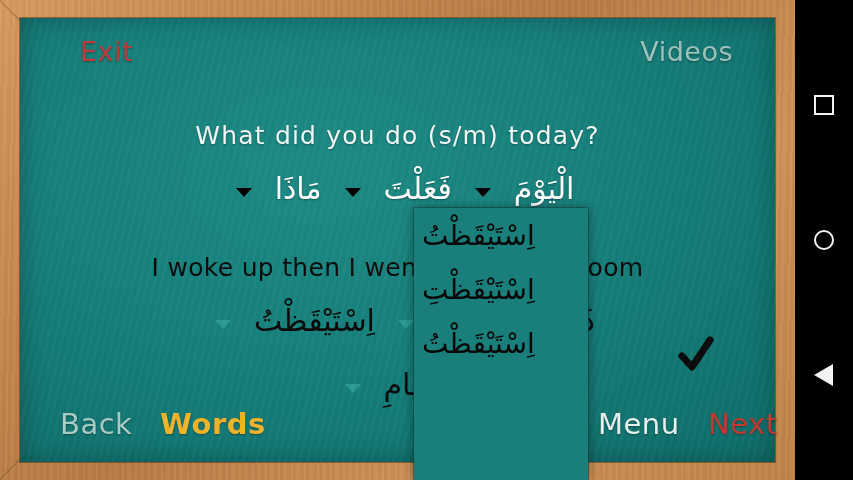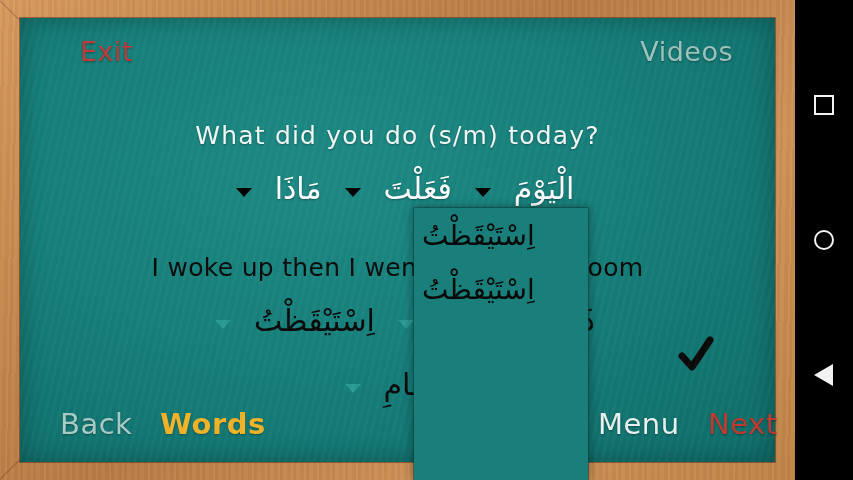--- a/index.html
+++ b/index.html
@@ -196,20 +196,21 @@
 
       <div class="botLink hand" id="backBtn">Back</div>
       <div class="botLink hand" id="wordsBtn">Words</div>
       <div class="botLink hand" id="menuBtn">Menu</div>
       <div class="botLink hand" id="nextBtn">Next</div>
 
     </div>
 
     <div id="dropdown">
       <div class="ddItem">اِسْتَيْقَظْتُ</div>
+      <div class="ddItem">اِسْتَيْقَظْتِ</div>
       <div class="ddItem">اِسْتَيْقَظْتُ</div>
     </div>
 
   </div>
 
   <div id="navbar">
     <div class="navBtn" id="navRecents">
       <div class="sq"></div>
     </div>
     <div class="navBtn" id="navHome">

